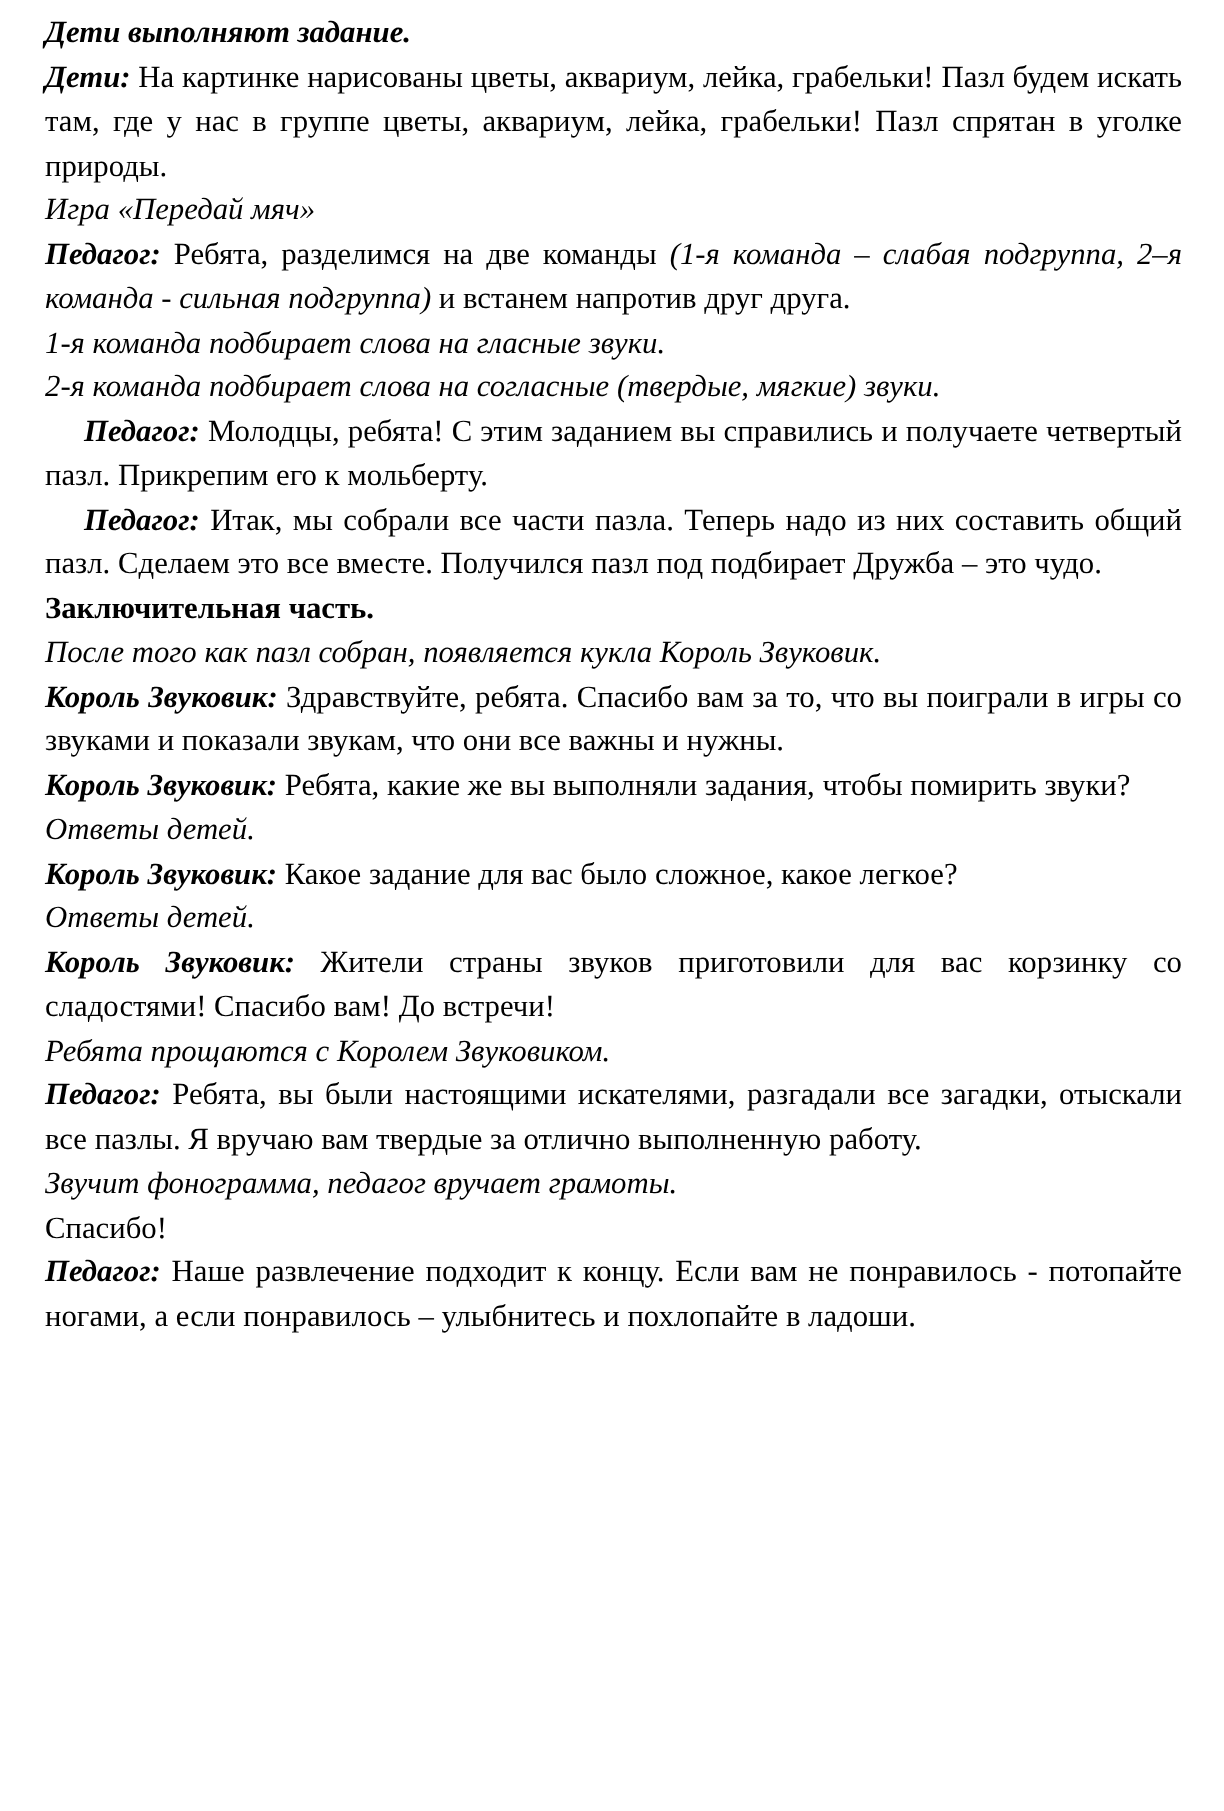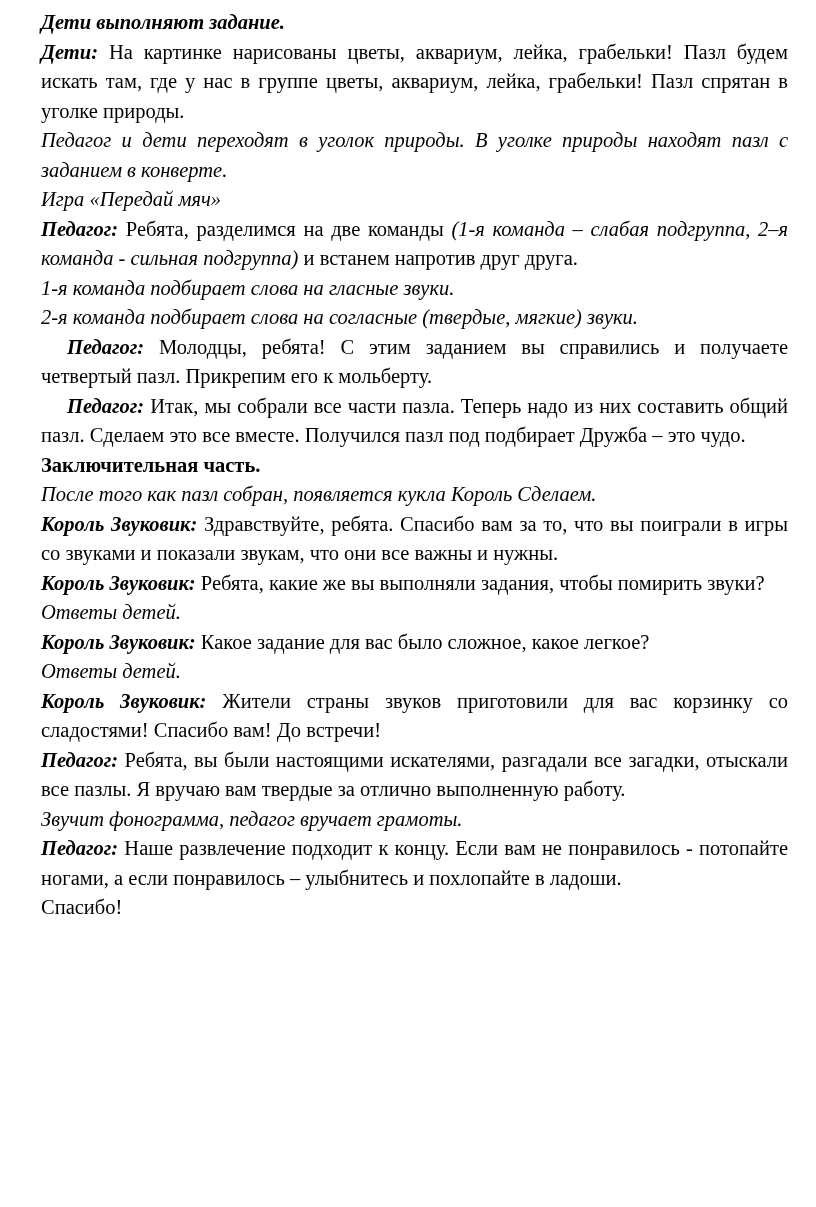--- a/index.html
+++ b/index.html
@@ -10,21 +10,21 @@
   body {
     width: 816px;
     height: 1207px;
     font-family: "Liberation Serif", serif;
     color: #000000;
   }
   .page {
     box-sizing: border-box;
     width: 816px;
     min-height: 1207px;
-    padding: 8px 28px 0 41px;
+    padding: 8px 28px 0 30px;
   }
   .p {
     margin: 0;
     font-size: 20.5px;
     line-height: 1.44;
     text-align: justify;
     text-justify: inter-word;
   }
   .center {
     text-align: left;
@@ -39,54 +39,54 @@
 </style>
 </head>
 <body>
 
 <div class="page">
 
   <p class="p left bi">Дети выполняют задание.</p>
 
   <p class="p"><span class="bi">Дети:</span><span> На картинке нарисованы цветы, аквариум, лейка, грабельки! Пазл будем искать там, где у нас в группе цветы, аквариум, лейка, грабельки! Пазл спрятан в уголке природы.</span></p>
 
-  <p class="p it">Педагог и дети переходят в уголок природы. В уголке природы находят пазл с заданием в конверте.</p>
 
 
   <p class="p center it">Игра «Передай мяч»</p>
 
   <p class="p"><span class="bi">Педагог:</span><span> Ребята, разделимся на две команды </span><span class="it">(1-я команда – слабая подгруппа, 2–я команда  - сильная подгруппа)</span><span> и встанем напротив друг друга.</span></p>
 
 
   <p class="p it">1-я команда  подбирает  слова  на гласные звуки.</p>
 
   <p class="p it">2-я команда подбирает слова на согласные (твердые, мягкие) звуки.</p>
 
   <p class="p ind"><span class="bi">Педагог:</span><span> Молодцы, ребята! С этим заданием вы справились  и получаете четвертый пазл. Прикрепим его к мольберту.</span></p>
 
   <p class="p ind"><span class="bi">Педагог:</span><span> Итак, мы собрали все части пазла. Теперь надо из них составить общий пазл. Сделаем это все вместе. Получился пазл под подбирает Дружба – это чудо.</span></p>
 
   <p class="p left b">Заключительная часть.</p>
 
-  <p class="p it">После того как пазл собран, появляется кукла Король Сделаем.</p>
+  <p class="p it">После того как пазл собран, появляется кукла Король Звуковик.</p>
 
   <p class="p"><span class="bi">Король Звуковик:</span><span> Здравствуйте, ребята. Спасибо вам за то, что вы  поиграли в игры со звуками и показали звукам, что они все важны и нужны.</span></p>
 
   <p class="p"><span class="bi">Король Звуковик:</span><span> Ребята, какие же вы выполняли задания, чтобы помирить звуки?</span></p>
 
   <p class="p left it">Ответы детей.</p>
 
   <p class="p"><span class="bi">Король Звуковик:</span><span> Какое задание для вас было сложное, какое легкое?</span></p>
 
   <p class="p left it">Ответы детей.</p>
 
   <p class="p"><span class="bi">Король Звуковик:</span><span> Жители страны звуков приготовили для вас корзинку со сладостями! Спасибо вам! До встречи!</span></p>
 
+  <p class="p it">Ребята прощаются с Королем Звуковиком.</p>
 
   <p class="p"><span class="bi">Педагог:</span><span> Ребята, вы были настоящими искателями, разгадали все загадки,  отыскали все пазлы. Я вручаю вам твердые за отлично выполненную работу.</span></p>
 
   <p class="p it">Звучит фонограмма, педагог вручает грамоты.</p>
 
+  <p class="p left">Спасибо!</p>
+
   <p class="p"><span class="bi">Педагог:</span><span> Наше развлечение подходит к концу.  Если вам не понравилось -  потопайте ногами, а если понравилось – улыбнитесь и похлопайте в ладоши.</span></p>
-
-  <p class="p left">Спасибо!</p>
 
 </div>
 
 </body></html>

